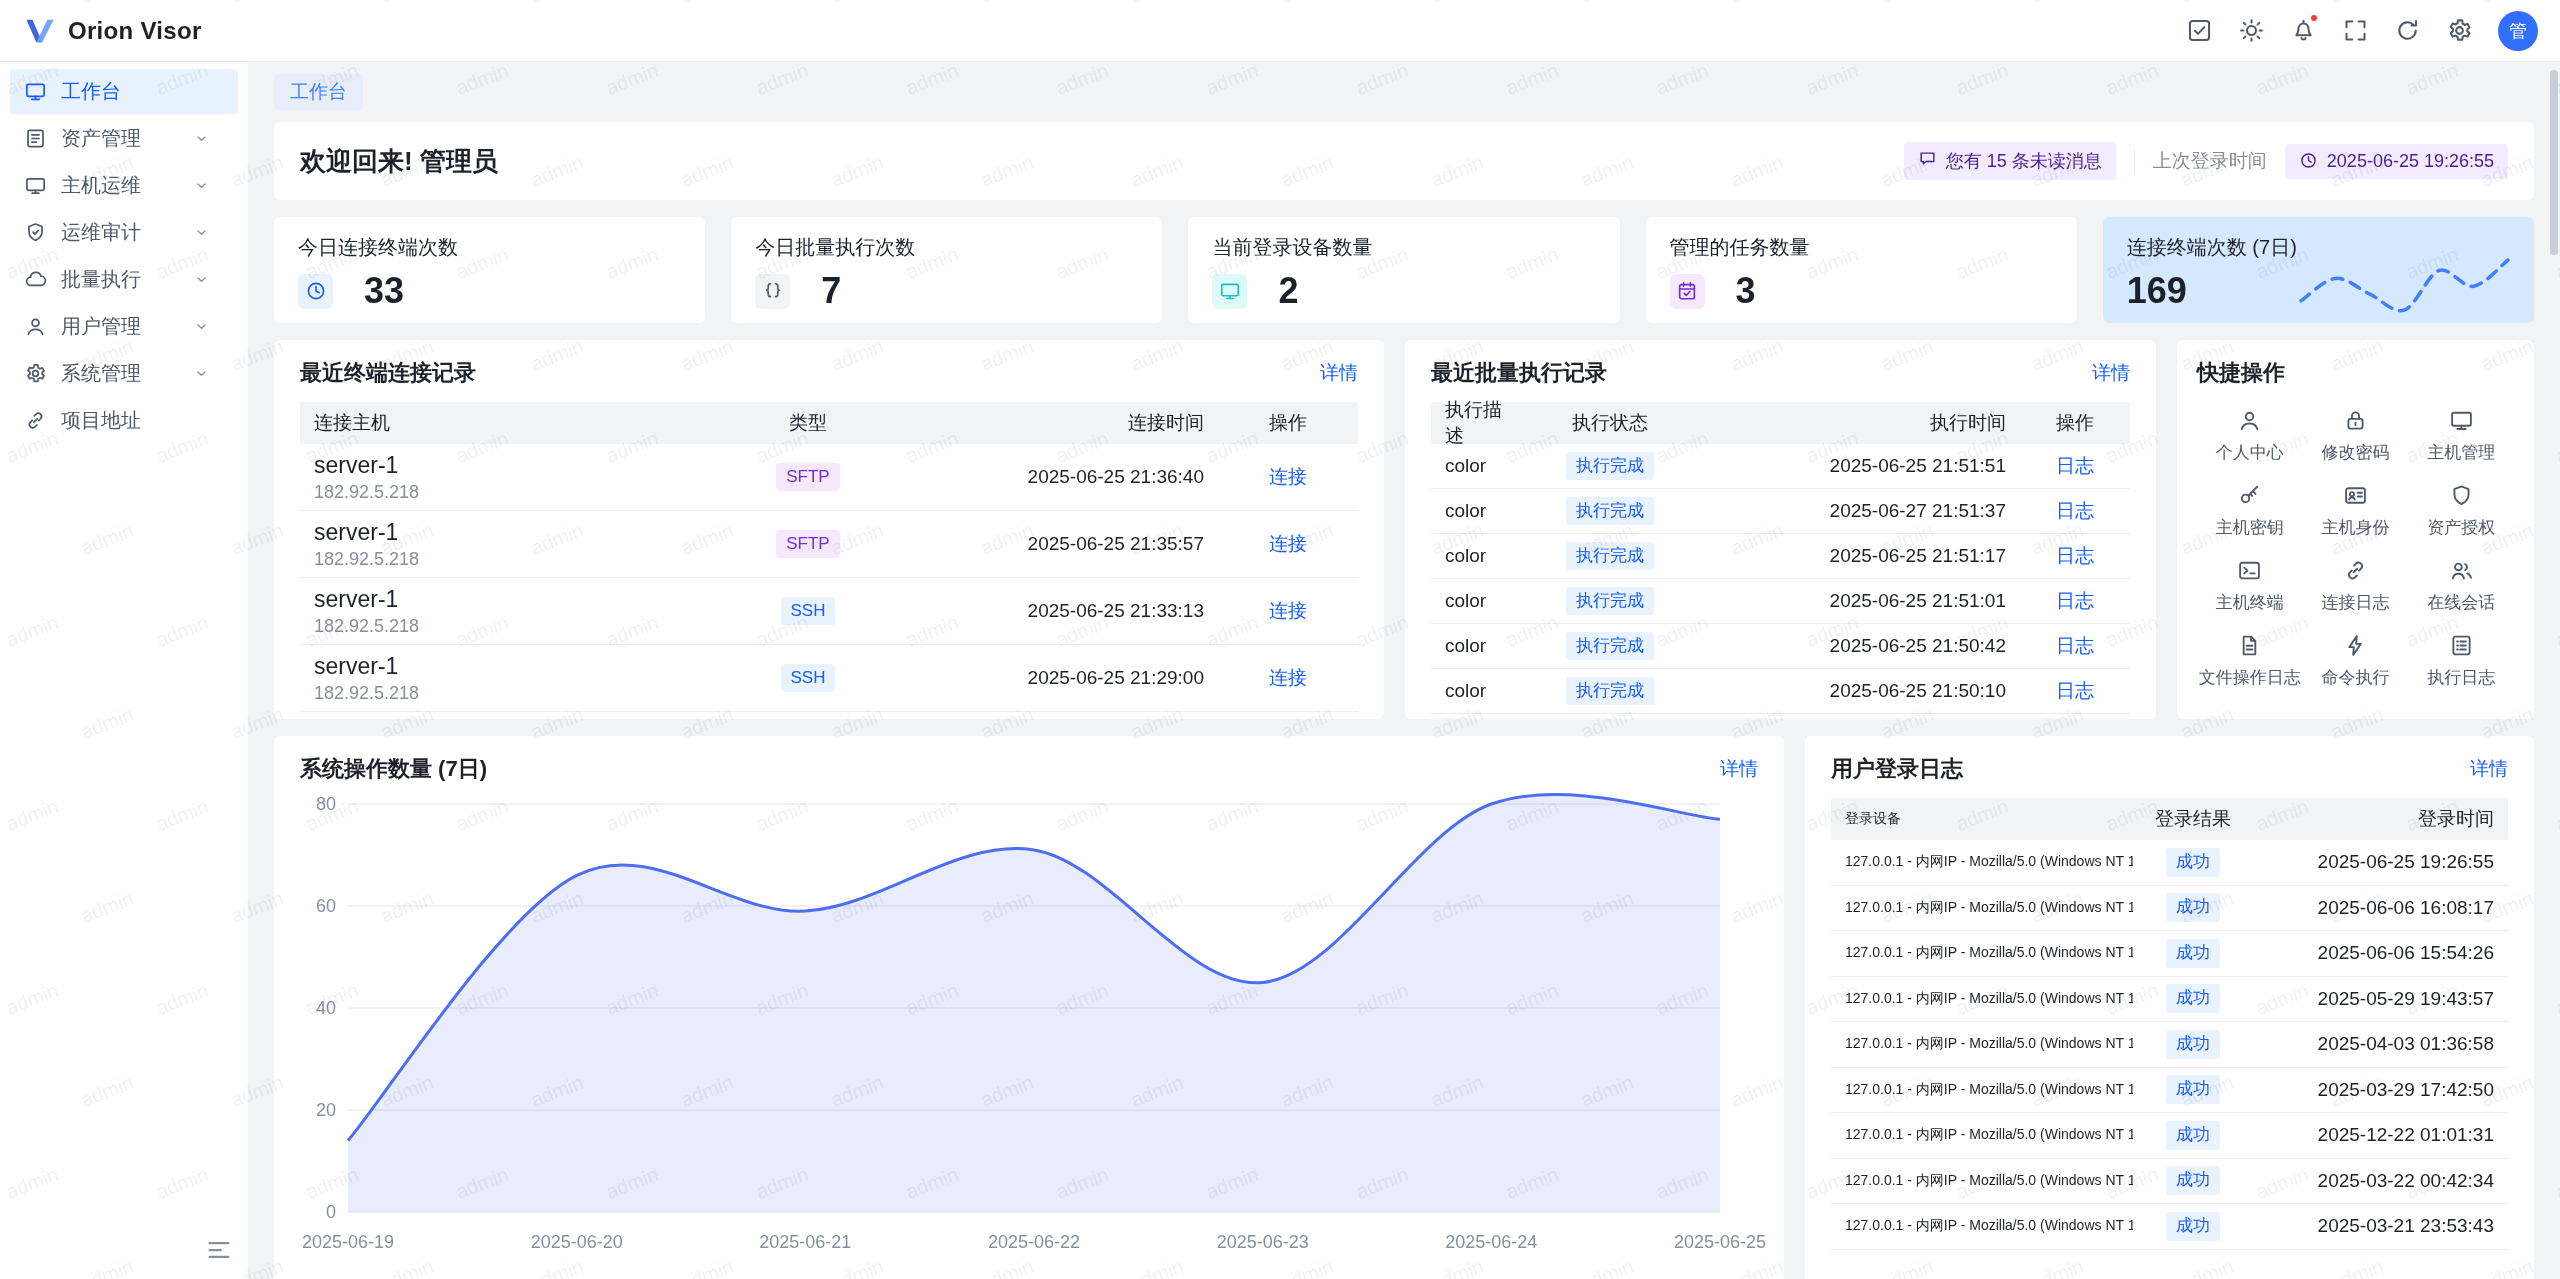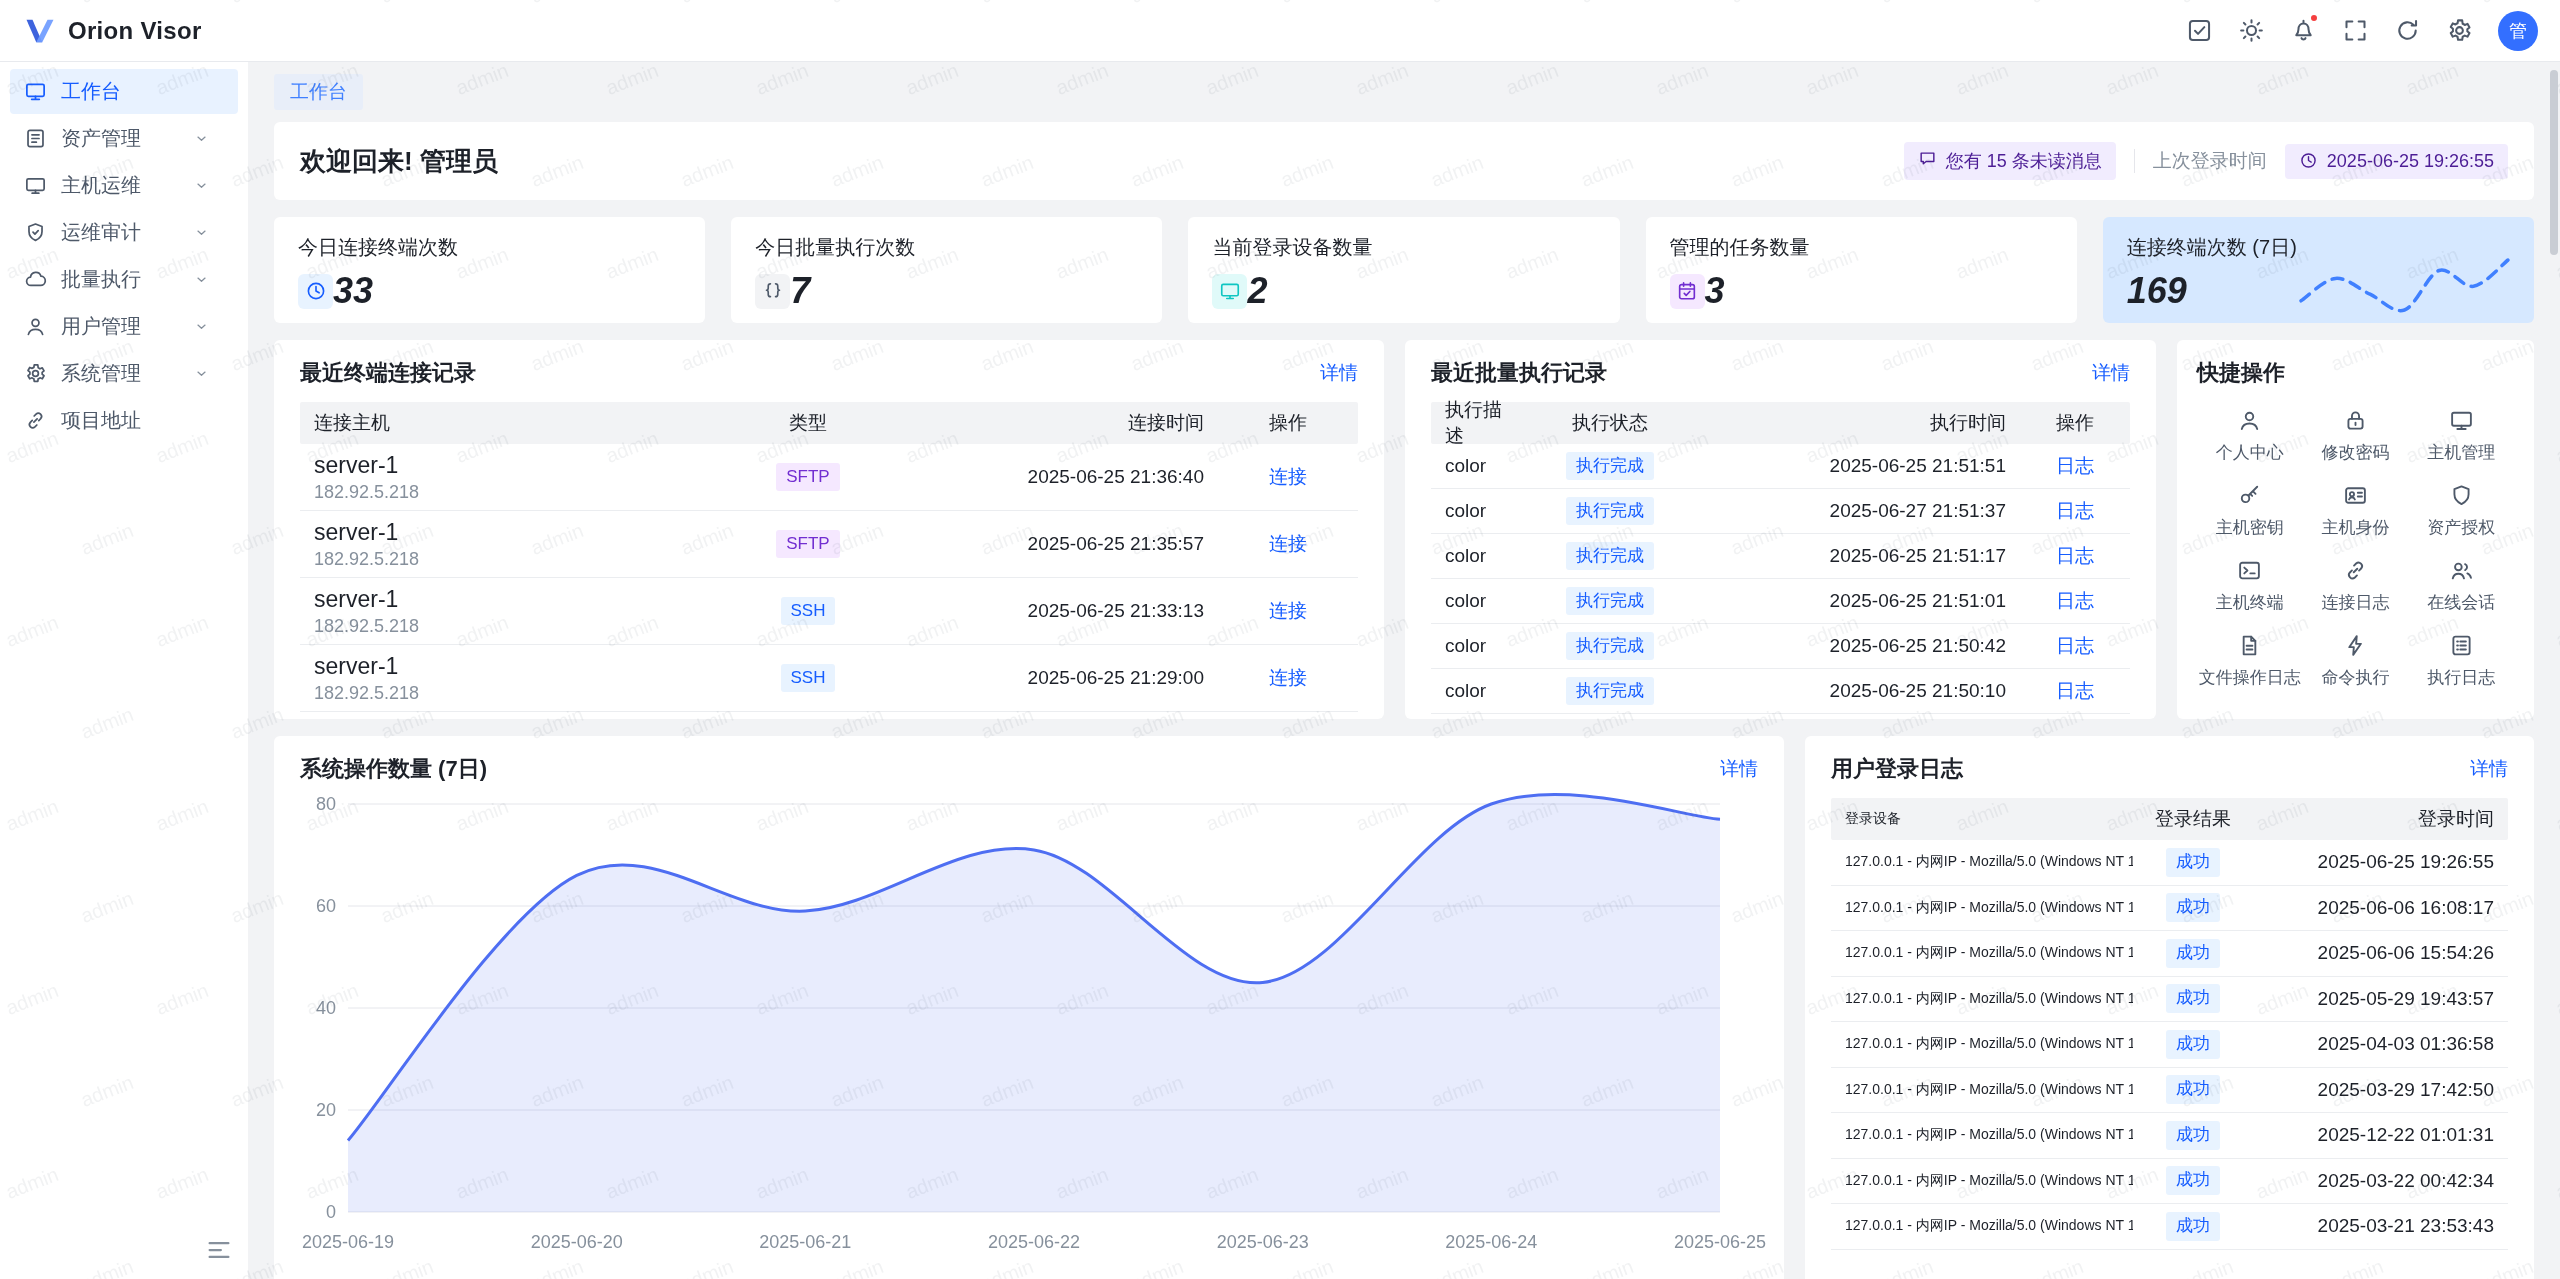--- a/index.html
+++ b/index.html
@@ -70,21 +70,21 @@
   .v-divider { width: 1px; height: 24px; background: #E5E6EB; }
   .last-login-label { color: #86909C; font-size: 19px; white-space: nowrap; }
 
   
   .stats-row { display: flex; gap: 26px; margin-top: 17px; }
   .stat-card { flex: 1; background: #fff; border-radius: 6px; padding: 17px 24px; height: 106px;
     position: relative; overflow: hidden; }
   .stat-card.blue { background: #D6E8FF; }
   .stat-card.green { background: #C9F0D6; }
   .stat-label { font-size: 20px; font-weight: 500; color: #1D2129; white-space: nowrap; }
-  .stat-value-row { margin-top: 9px; display: flex; align-items: center; gap: 0; font-style: italic; }
+  .stat-value-row { margin-top: 9px; display: flex; align-items: center; gap: 31px; }
   .stat-icon { width: 35px; height: 35px; border-radius: 6px; display: inline-flex;
     align-items: center; justify-content: center; }
   .stat-icon svg { width: 22px; height: 22px; }
   .stat-value { font-size: 36px; font-weight: 600; }
   .stat-chart { position: absolute; right: 22px; top: 34px; width: 215px; height: 66px; }
   .stat-chart svg { width: 100%; height: 100%; overflow: visible; }
 
   
   .mid-row { display: flex; gap: 21px; margin-top: 17px; align-items: flex-start; }
   .panel { background: #fff; border-radius: 6px; padding: 18px 26px; }

